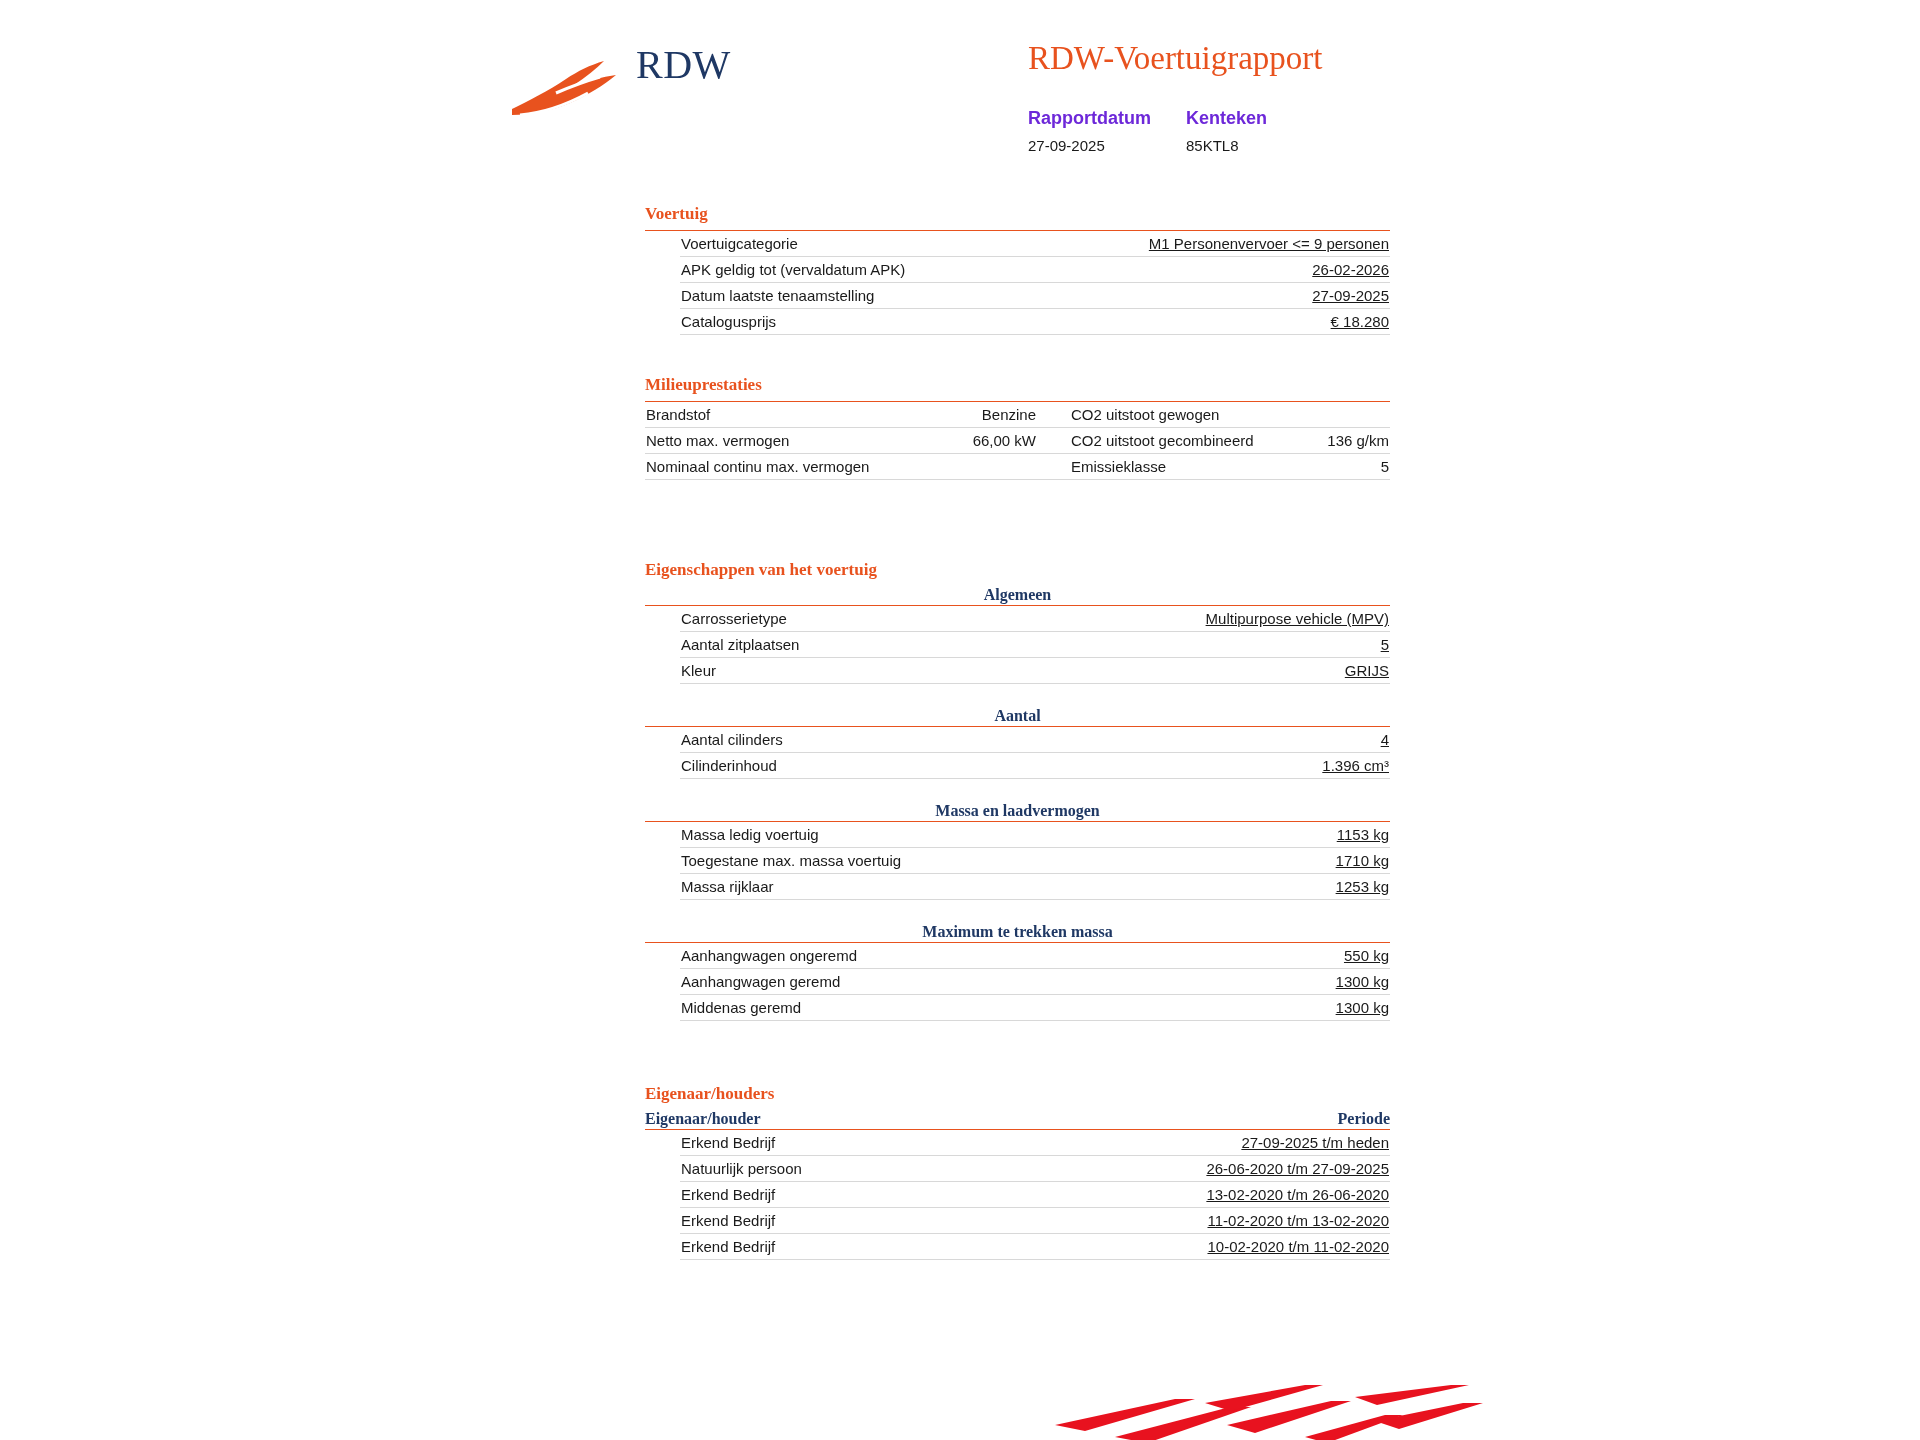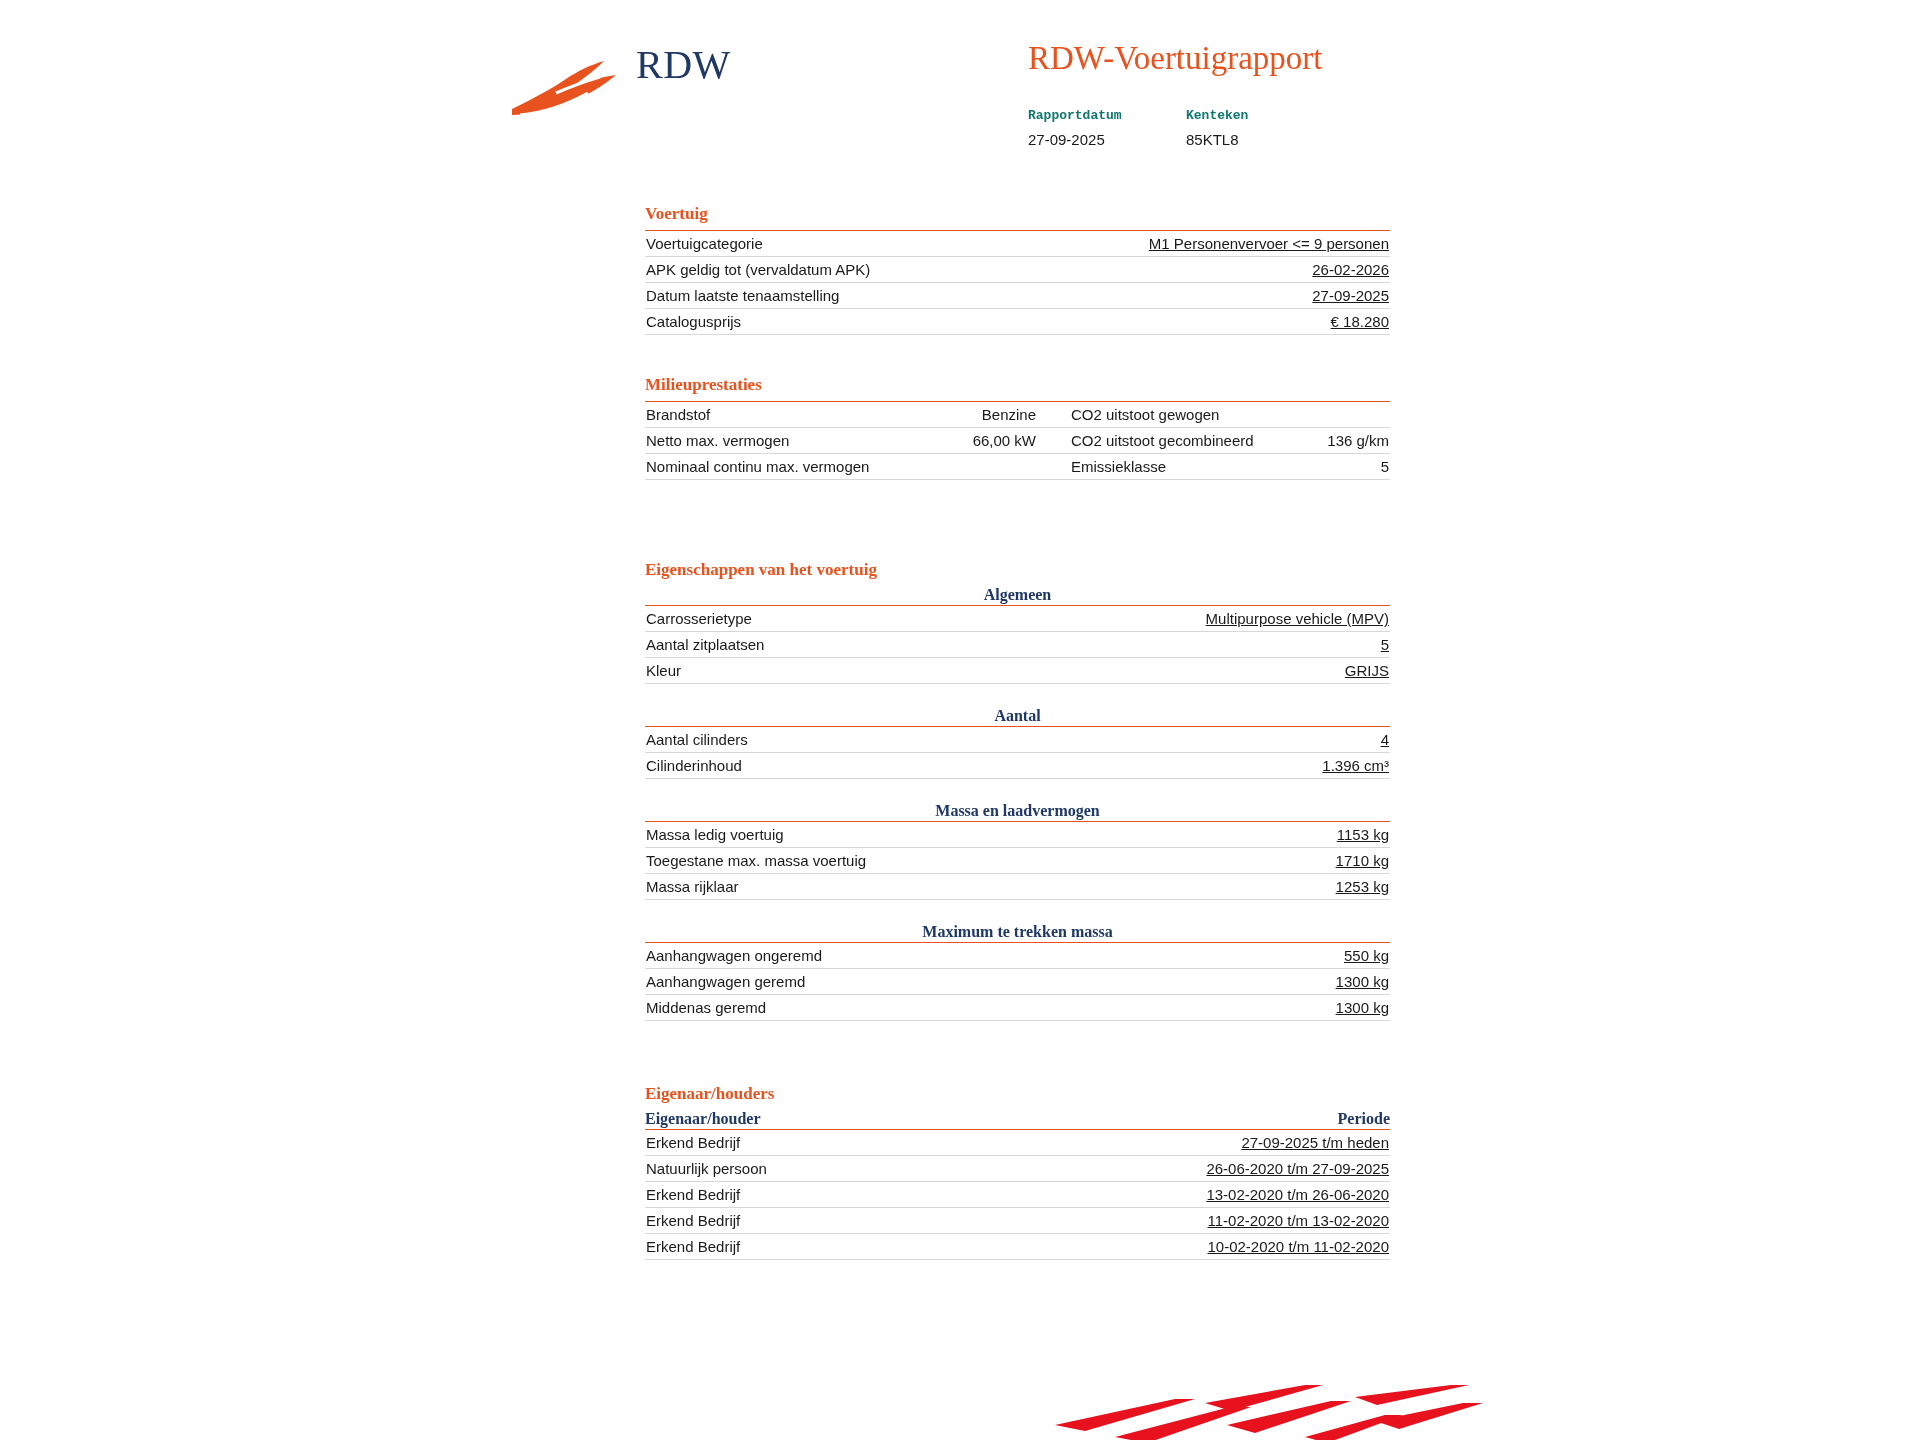--- a/index.html
+++ b/index.html
@@ -64,25 +64,24 @@
     font-size: 15px;
   }
   .meta-col {
     position: absolute;
     top: 0;
   }
   .meta-col.c1 { left: 0px; }
   .meta-col.c2 { left: 158px; }
   .meta-label {
     font-weight: bold;
-    color: #0f766e;
-    font-size: 13px;
+    color: #6d28d9;
+    font-size: 18px;
     margin-bottom: 8px;
     white-space: nowrap;
-    font-family: Liberation Mono, monospace;
   }
   .meta-value {
     color: #1a1a1a;
     font-size: 15px;
     white-space: nowrap;
   }
 
   
   .section {
     position: absolute;
@@ -108,20 +107,21 @@
     border-top: 1.5px solid #e8521e;
   }
   .row {
     display: flex;
     justify-content: space-between;
     align-items: baseline;
     border-bottom: 1px solid #d8d8d8;
     padding: 4px 1px 4px 1px;
     font-size: 15px;
     line-height: 17px;
+    margin-left: 35px;
   }
   .row:last-child { border-bottom: 1px solid #d8d8d8; }
   .row .k { color: #1a1a1a; text-align: left; }
   .row .v { color: #1a1a1a; text-align: right; white-space: nowrap; text-decoration: underline; }
 
   
   .row4 {
     display: flex;
     border-bottom: 1px solid #d8d8d8;
     padding: 4px 1px 4px 1px;

